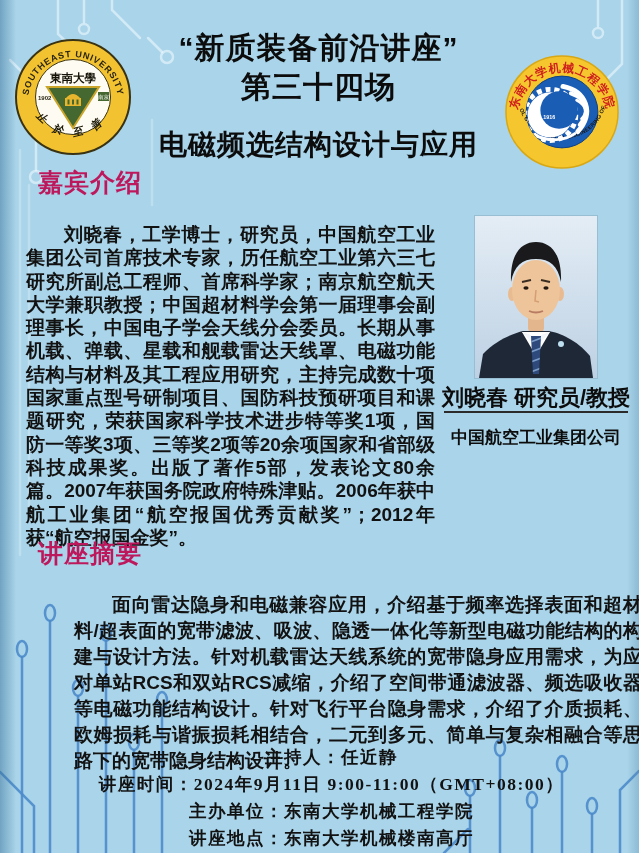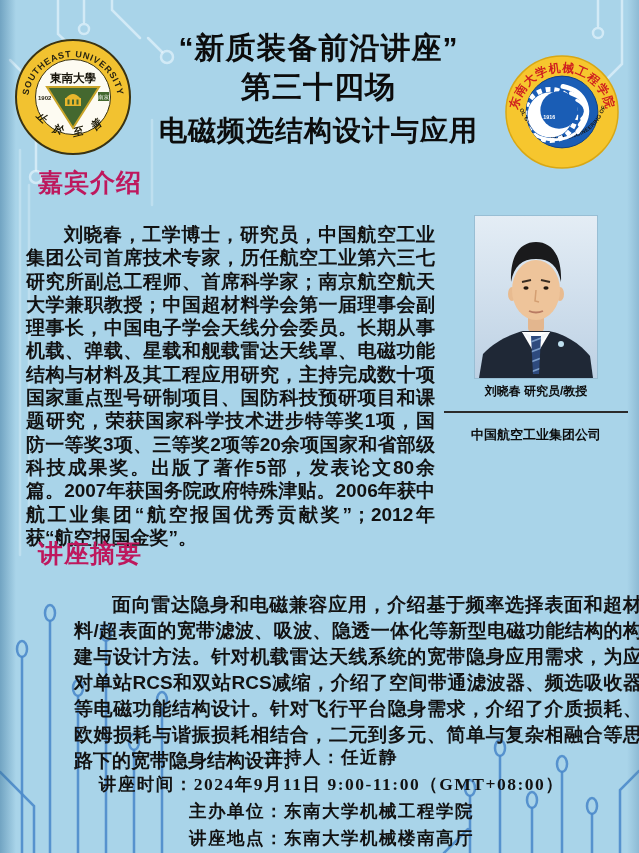--- a/index.html
+++ b/index.html
@@ -13,42 +13,42 @@
   .edge-strip{position:absolute;top:0;height:100%;pointer-events:none;}
   .edge-left{left:0;width:16px;background:linear-gradient(to right,rgba(58,116,155,.50),rgba(58,116,155,0));}
   .edge-right{right:0;width:12px;background:linear-gradient(to left,rgba(90,140,175,.35),rgba(90,140,175,0));}
 
   .logo{position:absolute;}
   .logo-seu{left:14px;top:38px;width:118px;height:118px;}
   .logo-me{left:504px;top:54px;width:116px;height:116px;}
 
   .title-block{position:absolute;left:110px;right:112px;top:28px;text-align:center;font-weight:700;letter-spacing:1px;color:#0c0c0c;}
   .title-line{font-size:30px;line-height:39px;}
-  .subtitle{margin-top:7px;font-size:28px;line-height:36px;}
+  .subtitle{margin-top:21px;font-size:28px;line-height:36px;}
 
   .sec-heading{position:absolute;left:38px;font-size:25px;font-weight:700;color:#be185d;letter-spacing:1px;}
   .sec-heading.guest{top:166px;}
   .sec-heading.abstract{top:537px;}
 
   .bio{
     position:absolute;left:26px;top:204px;width:409px;
     font-size:19px;line-height:23.3px;font-weight:700;
     text-align:justify;text-indent:2em;color:#121212;
   }
   .abstract-body{
     position:absolute;left:38px;top:573px;width:568px;
     font-size:19px;line-height:26px;font-weight:700;
     text-align:justify;text-indent:2em;color:#121212;margin-left:36px;
   }
 
   .photo{position:absolute;left:475px;top:216px;width:122px;height:162px;box-shadow:0 0 0 1px rgba(120,150,175,.35);}
   .photo svg{display:block;}
-  .photo-name{position:absolute;left:440px;top:383px;width:192px;text-align:center;font-size:12px;font-weight:700;color:#0c0c0c;}
+  .photo-name{position:absolute;left:440px;top:383px;width:192px;text-align:center;font-size:22px;font-weight:700;color:#0c0c0c;}
   .photo-divider{position:absolute;left:444px;top:411px;width:184px;border-top:2px solid #2b2b2b;}
-  .photo-org{position:absolute;left:437px;top:426px;width:198px;text-align:center;font-size:13px;font-weight:700;color:#0c0c0c;}
+  .photo-org{position:absolute;left:437px;top:426px;width:198px;text-align:center;font-size:17px;font-weight:700;color:#0c0c0c;}
 
   .footer{
     position:absolute;left:0;right:0;top:744px;text-align:center;
     font-family:"Liberation Serif","DejaVu Serif",serif;
     font-weight:700;font-size:17.5px;line-height:27px;letter-spacing:1.5px;color:#121212;padding-left:24px;
   }
 </style>
 </head>
 <body>
 

